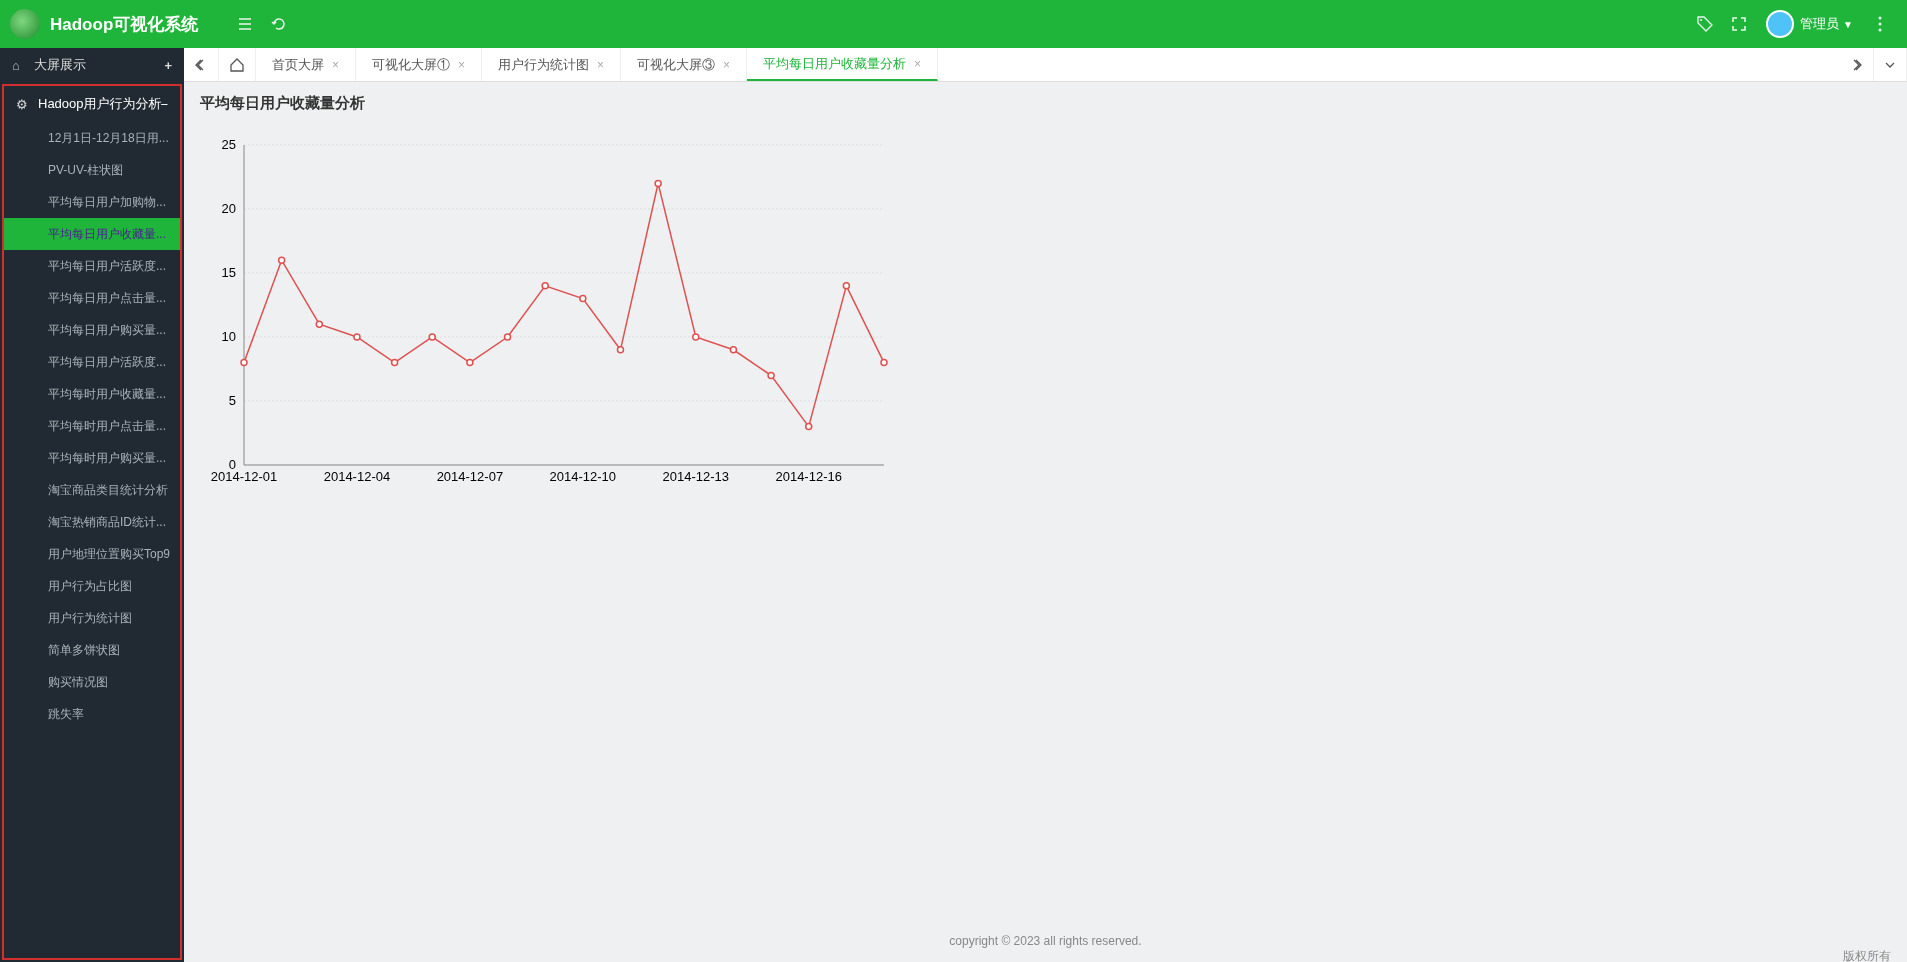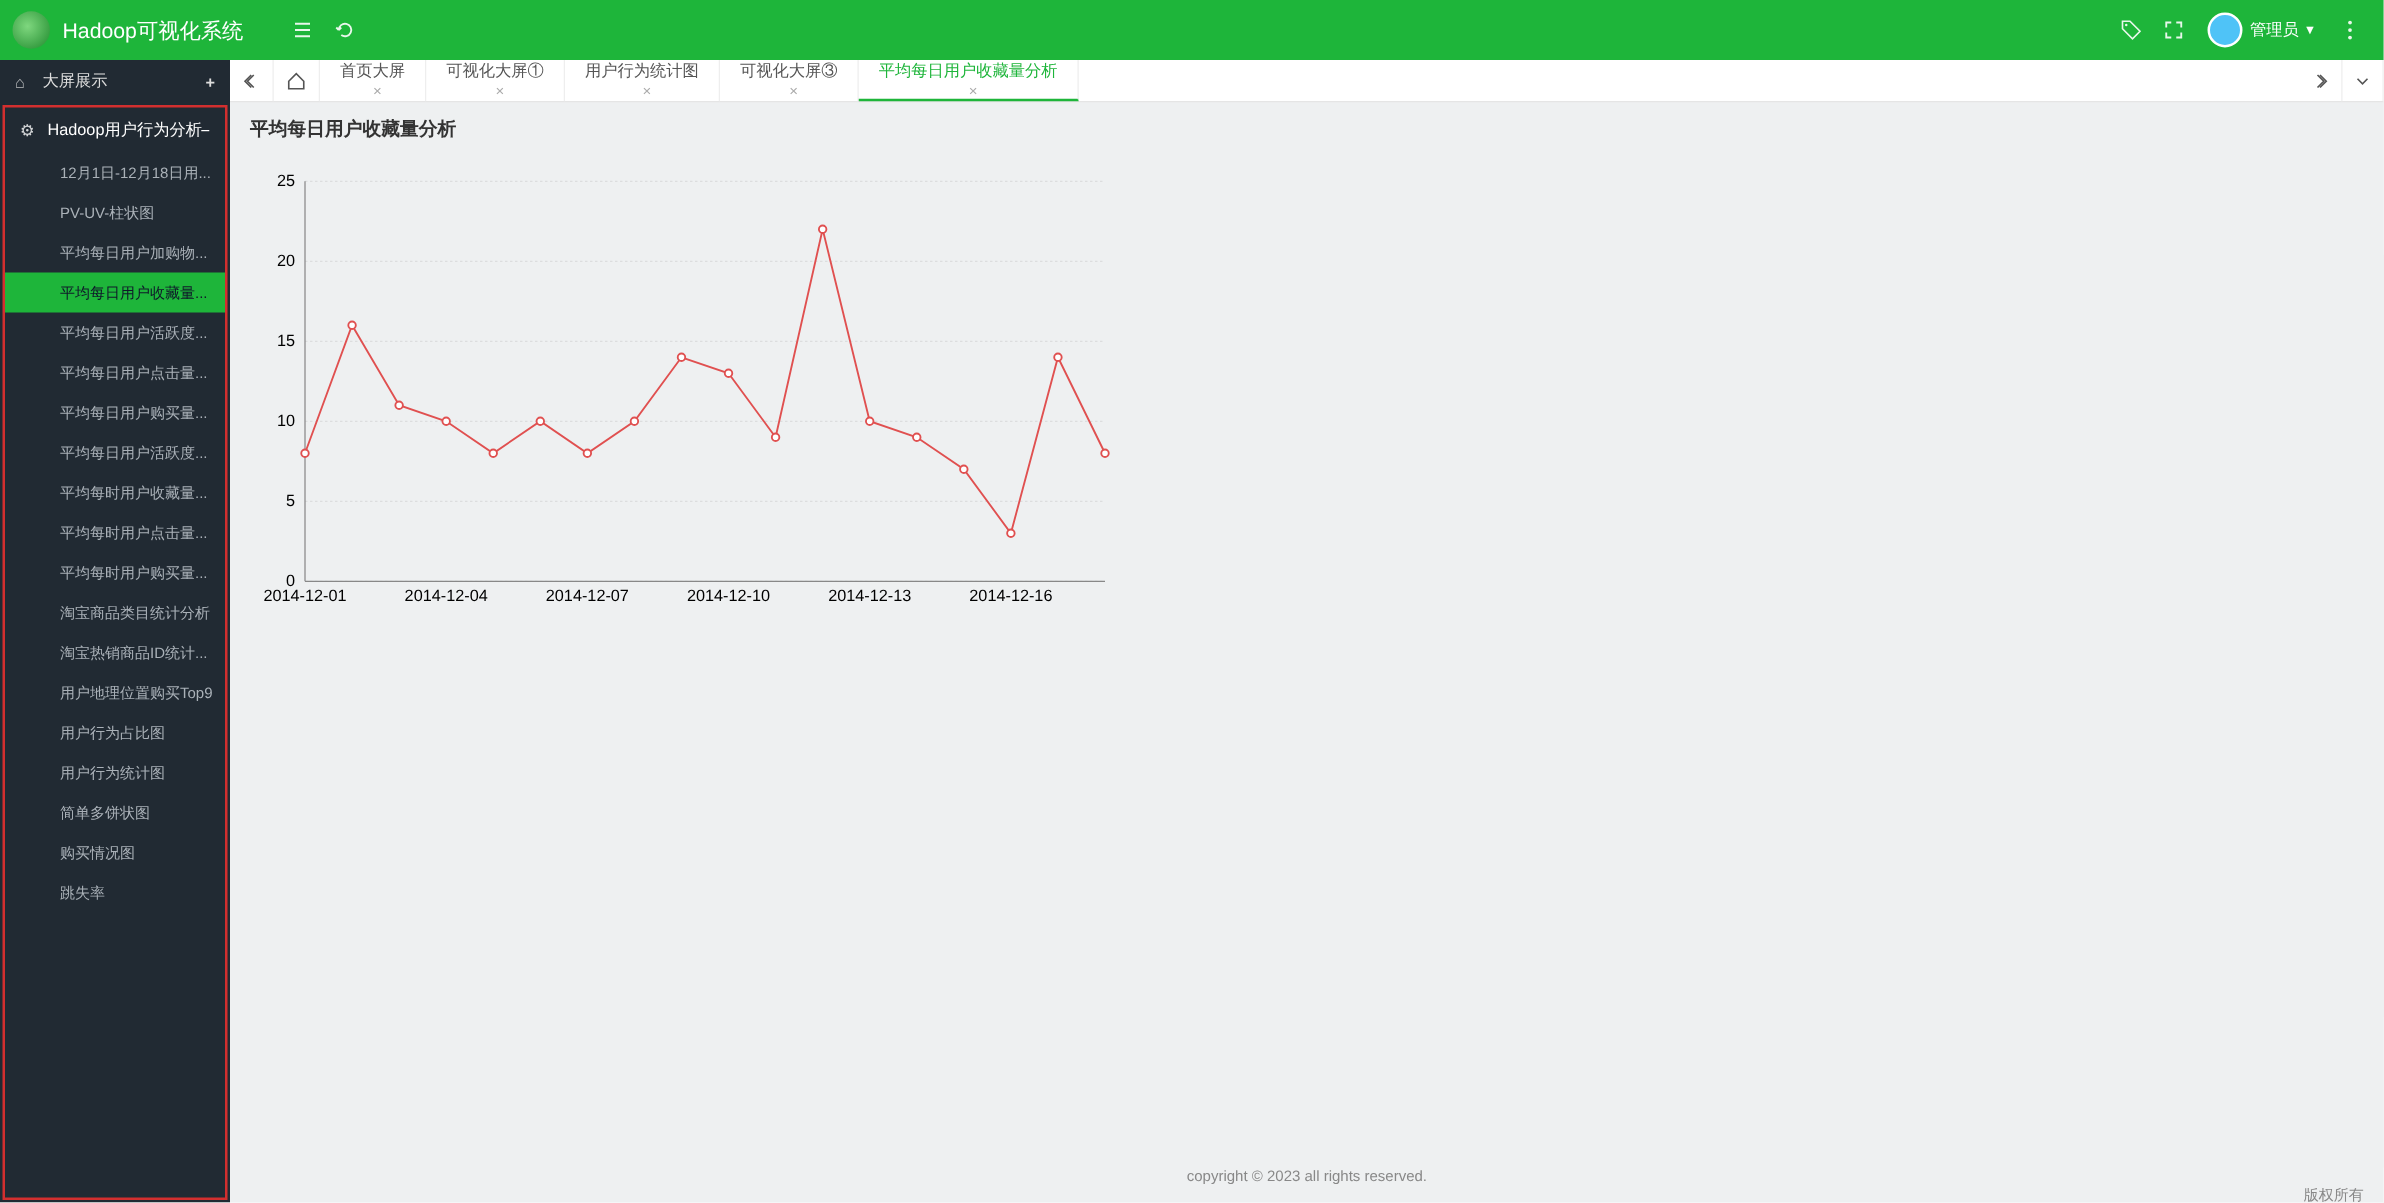--- a/index.html
+++ b/index.html
@@ -1,40 +1,40 @@
 <!DOCTYPE html>
 <html><head>
 <meta charset="utf-8">
 <style>
 * { margin: 0; padding: 0; box-sizing: border-box; }
 body { font-family: "Microsoft YaHei", Arial, sans-serif; font-size: 13px; overflow: hidden; }
 
 .top-bar { height: 48px; background: #1eb53a; display: flex; align-items: center; padding: 0 10px; color: #fff; }
 .logo-icon { width: 30px; height: 30px; border-radius: 50%; background: radial-gradient(circle at 40% 40%, #7fd77f, #1e8a2c); margin-right: 10px; }
-.app-title { font-size: 17px; font-weight: 400; margin-right: 30px; }
+.app-title { font-size: 17px; font-weight: 700; margin-right: 30px; }
 .top-ico { width: 34px; height: 34px; display: inline-flex; align-items: center; justify-content: center; cursor: pointer; opacity: 0.9; }
 .spacer { flex: 1; }
 .avatar { width: 28px; height: 28px; border-radius: 50%; background: #4fc3f7; border: 2px solid #fff; display: inline-block; vertical-align: middle; margin-right: 6px; }
 .user-box { display: flex; align-items: center; cursor: pointer; margin: 3px 10px; }
 
 .layout { display: flex; height: calc(100vh - 48px); }
 .sidebar { width: 184px; background: #212a33; color: #d1d5da; display: flex; flex-direction: column; position: relative; }
 .side-group-title { height: 34px; display: flex; align-items: center; padding: 0 12px; font-size: 13px; color: #ddd; cursor: pointer; position: relative; }
 .side-group-title .plus, .side-group-title .minus { position: absolute; right: 12px; font-weight: bold; }
 .red-box { border: 2px solid #d32f2f; margin: 2px; flex: 1; display: flex; flex-direction: column; overflow: hidden; }
 .side-section-title { height: 36px; display: flex; align-items: center; padding: 0 12px; color: #fff; cursor: pointer; position: relative; }
 .side-section-title .minus { position: absolute; right: 12px; }
 .side-item { height: 32px; display: flex; align-items: center; padding: 0 12px 0 44px; color: #aab1b8; cursor: pointer; font-size: 12px; white-space: nowrap; overflow: hidden; text-overflow: ellipsis; }
-.side-item.active { background: #1eb53a; color: #0f172a; }
+.side-item.active { background: #1eb53a; color: #4c1d95; }
 .side-ico { width: 16px; margin-right: 6px; opacity: 0.8; }
 
 .main { flex: 1; display: flex; flex-direction: column; background: #eef0f1; }
 .tab-strip { height: 34px; background: #fff; border-bottom: 1px solid #ddd; display: flex; align-items: stretch; }
 .tab-btn, .tab-home, .tab-nav { display: flex; align-items: center; justify-content: center; padding: 0 10px; border-right: 1px solid #eee; cursor: pointer; color: #555; }
-.tab { display: flex; align-items: center; padding: 0 16px; border-right: 1px solid #eee; cursor: pointer; color: #555; font-size: 13px; position: relative; flex-direction: column; }
+.tab { display: flex; align-items: center; padding: 0 16px; border-right: 1px solid #eee; cursor: pointer; color: #555; font-size: 13px; position: relative; }
 .tab .close { margin-left: 8px; font-size: 12px; color: #aaa; }
 .tab.active { color: #1eb53a; border-bottom: 2px solid #1eb53a; }
 .tab-nav-right { margin-left: auto; display: flex; }
 
 .content-title { padding: 12px 16px; font-size: 15px; font-weight: bold; color: #333; background: #eef0f1; }
 .chart-area { flex: 1; background: #eef0f1; position: relative; }
 svg.chart { display: block; }
 .gridline { stroke: #ccc; stroke-width: 1; stroke-dasharray: 2 2; opacity: 0.5; }
 .dataline { stroke: #e05050; stroke-width: 1.5; fill: none; }
 .datapt { fill: #fff; stroke: #e05050; stroke-width: 1.5; }

